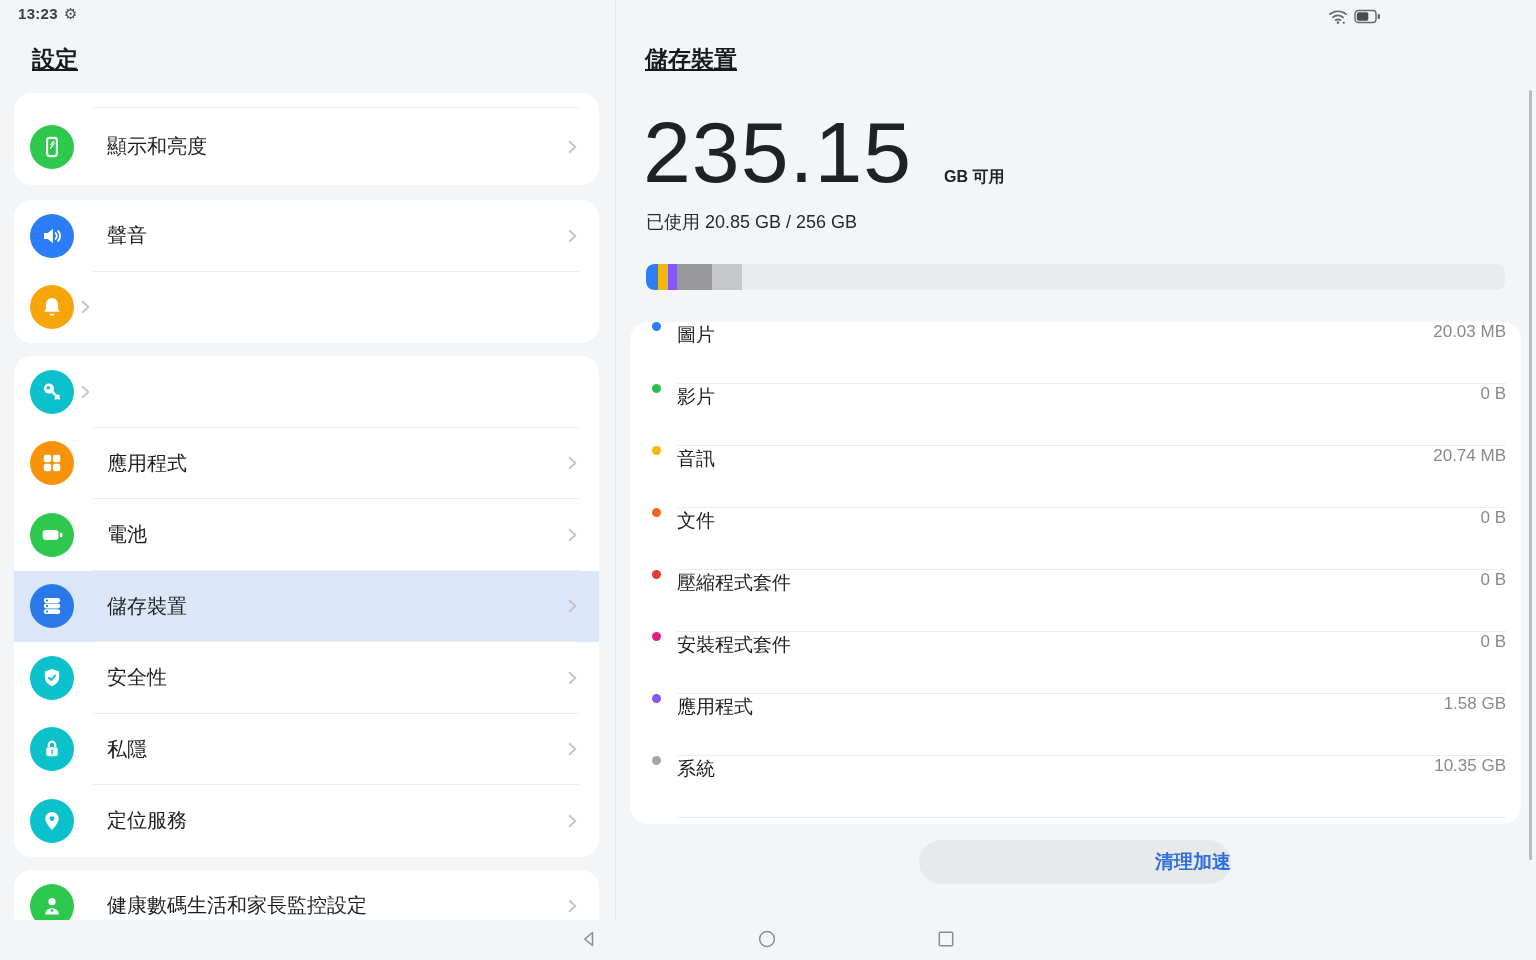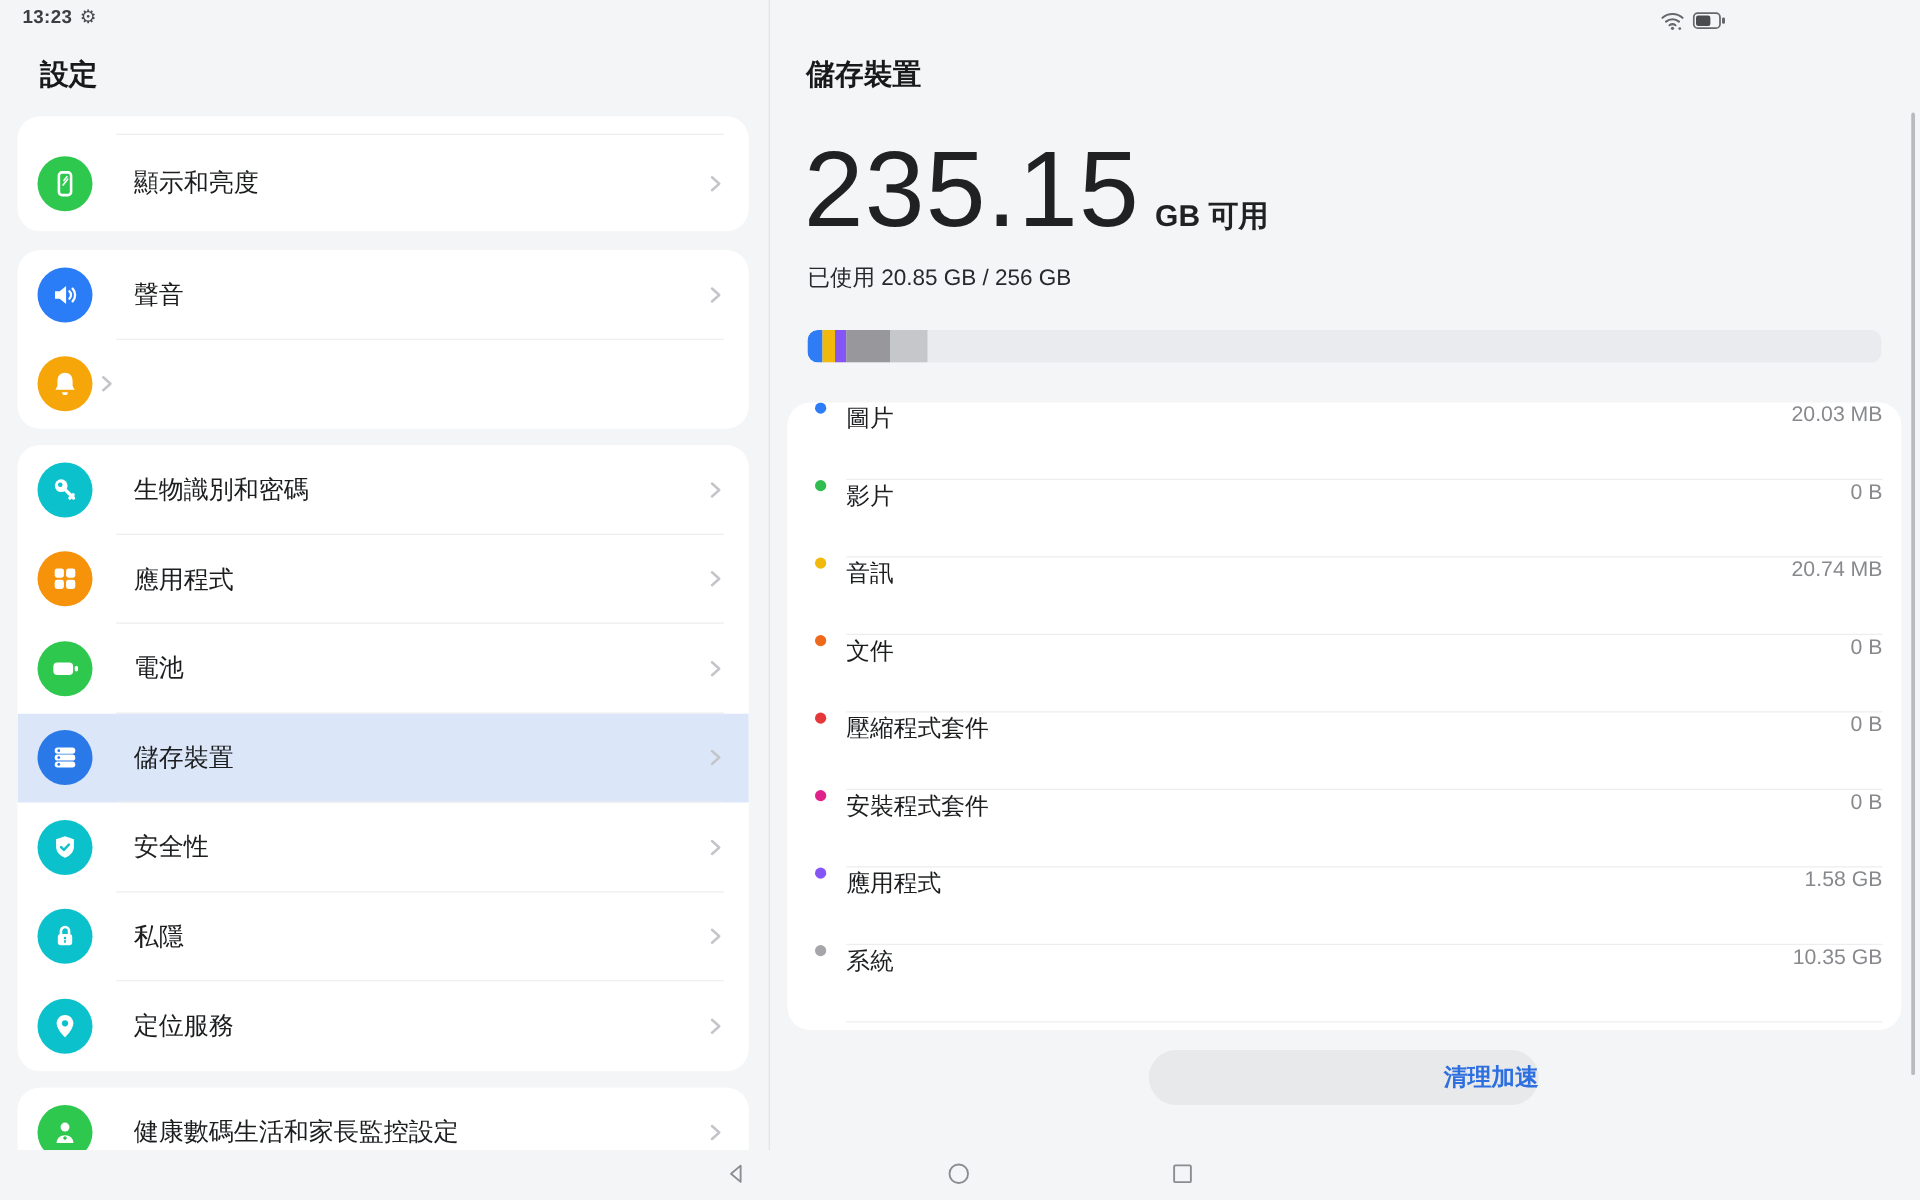--- a/index.html
+++ b/index.html
@@ -11,21 +11,21 @@
   
   .statusbar { position:absolute; top:0; left:0; width:1395px; height:32px; }
   .sb-left { position:absolute; left:18px; top:5px; display:flex; align-items:center; gap:6px; }
   .sb-time { font-size:15px; font-weight:600; color:#3c3e41; letter-spacing:.3px; }
   .sb-gear { font-size:15px; color:#4a4c4f; line-height:1; }
   .sb-right { position:absolute; right:14px; top:7px; display:flex; align-items:center; gap:6px; }
   
   .left-panel { position:absolute; left:0; top:0; width:615px; height:960px; }
   .panel-divider { position:absolute; left:615px; top:0; width:1px; height:960px; background:#e3e4e7; }
   .right-panel { position:absolute; left:616px; top:0; width:920px; height:960px; }
-  .panel-title { position:absolute; font-size:23px; font-weight:700; color:#17191b; }
+  .panel-title { position:absolute; font-size:23px; font-weight:700; color:#17191b;text-decoration:underline; }
   .left-panel .panel-title { left:32px; top:44px; }
   .right-panel .panel-title { left:29px; top:44px; }
   
   .card { position:absolute; left:14px; width:585px; background:#ffffff; border-radius:18px; overflow:hidden; }
   #card1 { top:93px;  height:92px; }
   #card2 { top:200px; height:143px; }
   #card3 { top:356px; height:501px; }
   #card4 { top:870px; height:50px; border-bottom-left-radius:0; border-bottom-right-radius:0; }
   .sliver { height:14px; }
   .srow { position:relative; height:71.5px; display:flex; align-items:center; padding:0 16px; }
@@ -34,21 +34,21 @@
   .icon-circle { width:44px; height:44px; border-radius:50%; flex:0 0 44px;
                  display:flex; align-items:center; justify-content:center; }
   .icon-circle svg { width:26px; height:26px; }
   .srow-label { margin-left:33px; font-size:20px; color:#1b1d1f; flex:1 1 auto;
                 white-space:nowrap; overflow:hidden; }
   .chev { flex:0 0 22px; height:22px; }
   .hdiv { position:absolute; left:79px; right:20px; bottom:0; height:1px; background:#ededf0; }
   
   .avail-line { position:absolute; left:27px; top:103px; display:flex; align-items:baseline; }
   .avail-num { font-size:86px; font-weight:300; color:#1f2123; letter-spacing:1px; }
-  .avail-unit { font-size:24px; font-weight:700; color:#1f2123; margin-left:12px; }
+  .avail-unit { font-size:16px; font-weight:700; color:#1f2123; margin-left:32px; }
   .usage-text { position:absolute; left:30px; top:210px; font-size:18px; color:#27292c; }
   .pbar { position:absolute; left:30px; top:264px; width:859px; height:26px;
           background:#e9ebee; border-radius:8px; overflow:hidden; }
   .pseg { position:absolute; top:0; height:26px; }
   
   .cat-card { position:absolute; left:14px; top:322px; width:891px; background:#ffffff;
               border-radius:18px; overflow:hidden; padding-bottom:6px; }
   .crow { position:relative; height:62px; display:flex; align-items:flex-start; padding:0 15px 0 22px; }
   .cdot { width:9px; height:9px; border-radius:50%; flex:0 0 9px; }
   .clabel { margin-left:16px; font-size:19px; color:#1b1d1f; flex:1 1 auto; }
@@ -142,21 +142,20 @@
     </div>
   <div class="card" id="card3">
       <div class="srow">
         <span class="icon-circle" style="background: rgb(11, 194, 204);">
           <svg viewBox="0 0 24 24">
             <circle cx="9.2" cy="8.8" r="4.7" fill="#fff"></circle>
             <circle cx="8.5" cy="8.1" r="1.7" fill="#0bc2cc"></circle>
             <path d="M12.4 12l5.9 5.9M15.6 17.9l2.4-2.4" stroke="#fff" stroke-width="2.4" stroke-linecap="round"></path>
           </svg>
         </span>
-        <span class="srow-label">生物識別和密碼</span>
         <span class="chev"><svg width="22" height="22" viewBox="0 0 22 22">
             <path d="M8.6 5.8l5.8 5.2-5.8 5.2" stroke="#c3c5c9" stroke-width="2" fill="none" stroke-linecap="round" stroke-linejoin="round"></path>
           </svg></span>
         <div class="hdiv"></div>
       </div>
       <div class="srow">
         <span class="icon-circle" style="background: rgb(247, 147, 10);">
           <svg viewBox="0 0 24 24">
             <g fill="#fff">
               <rect x="4.4" y="4.4" width="6.8" height="6.8" rx="1.8"></rect>

